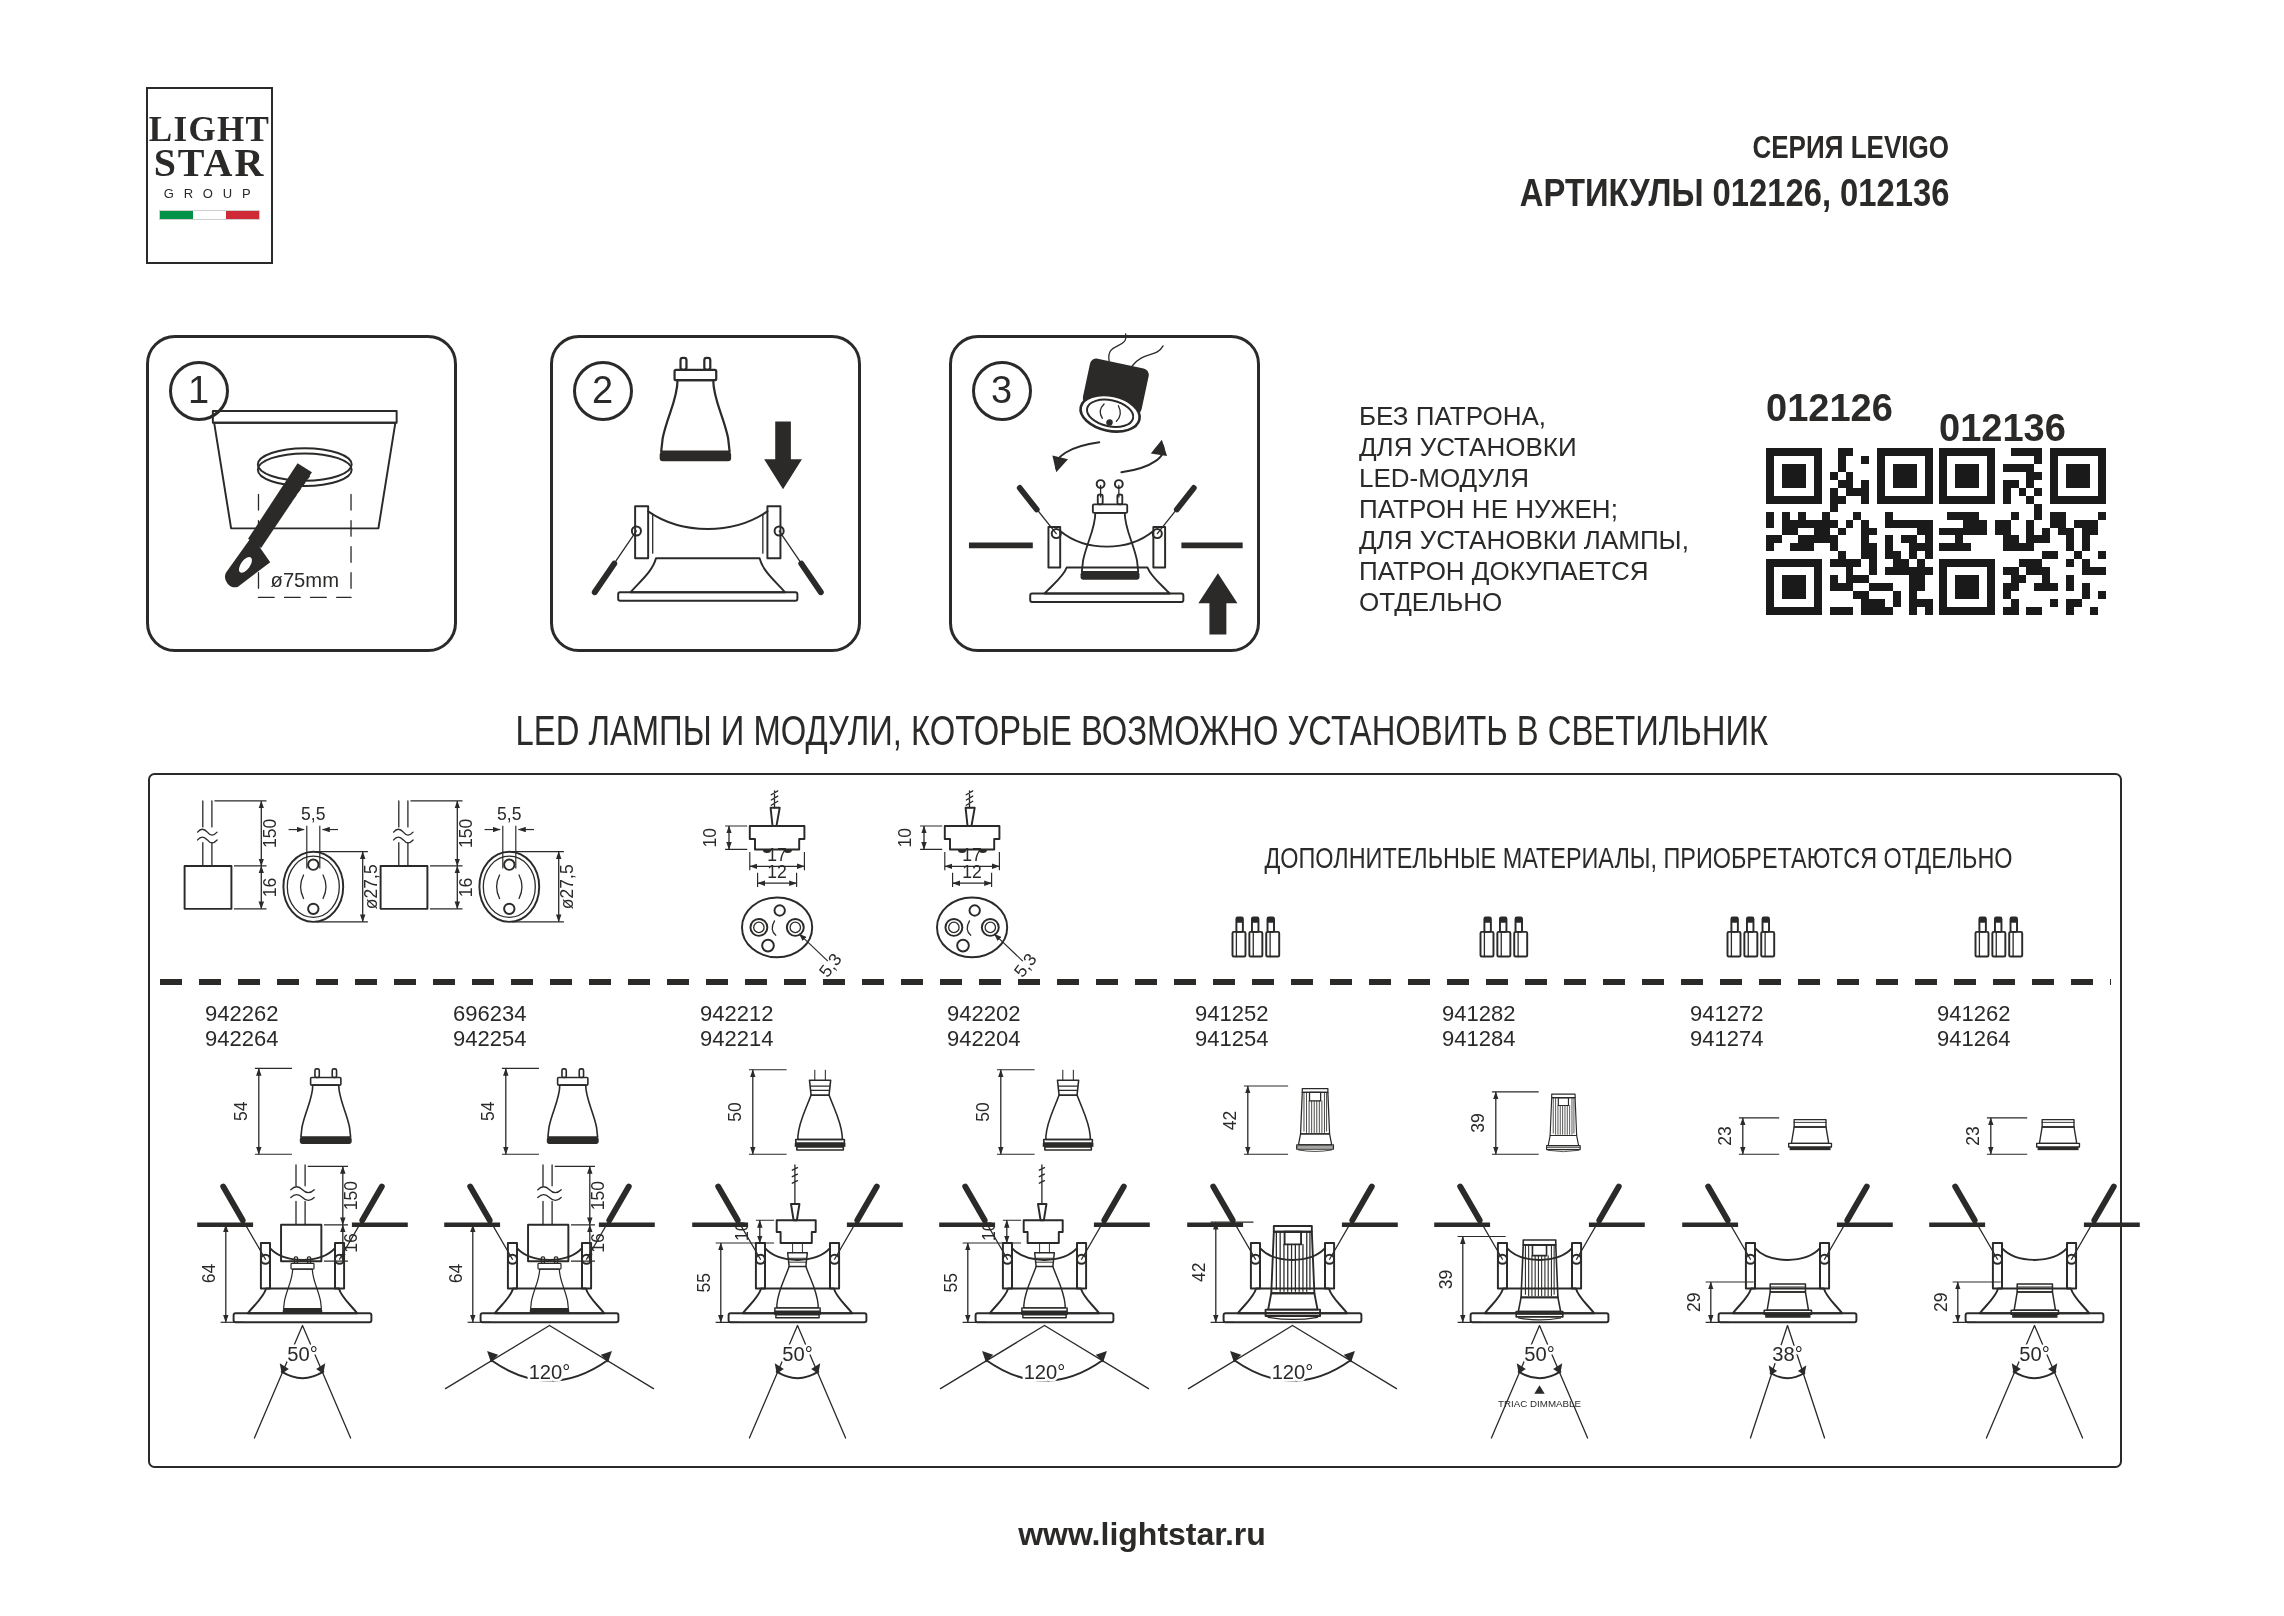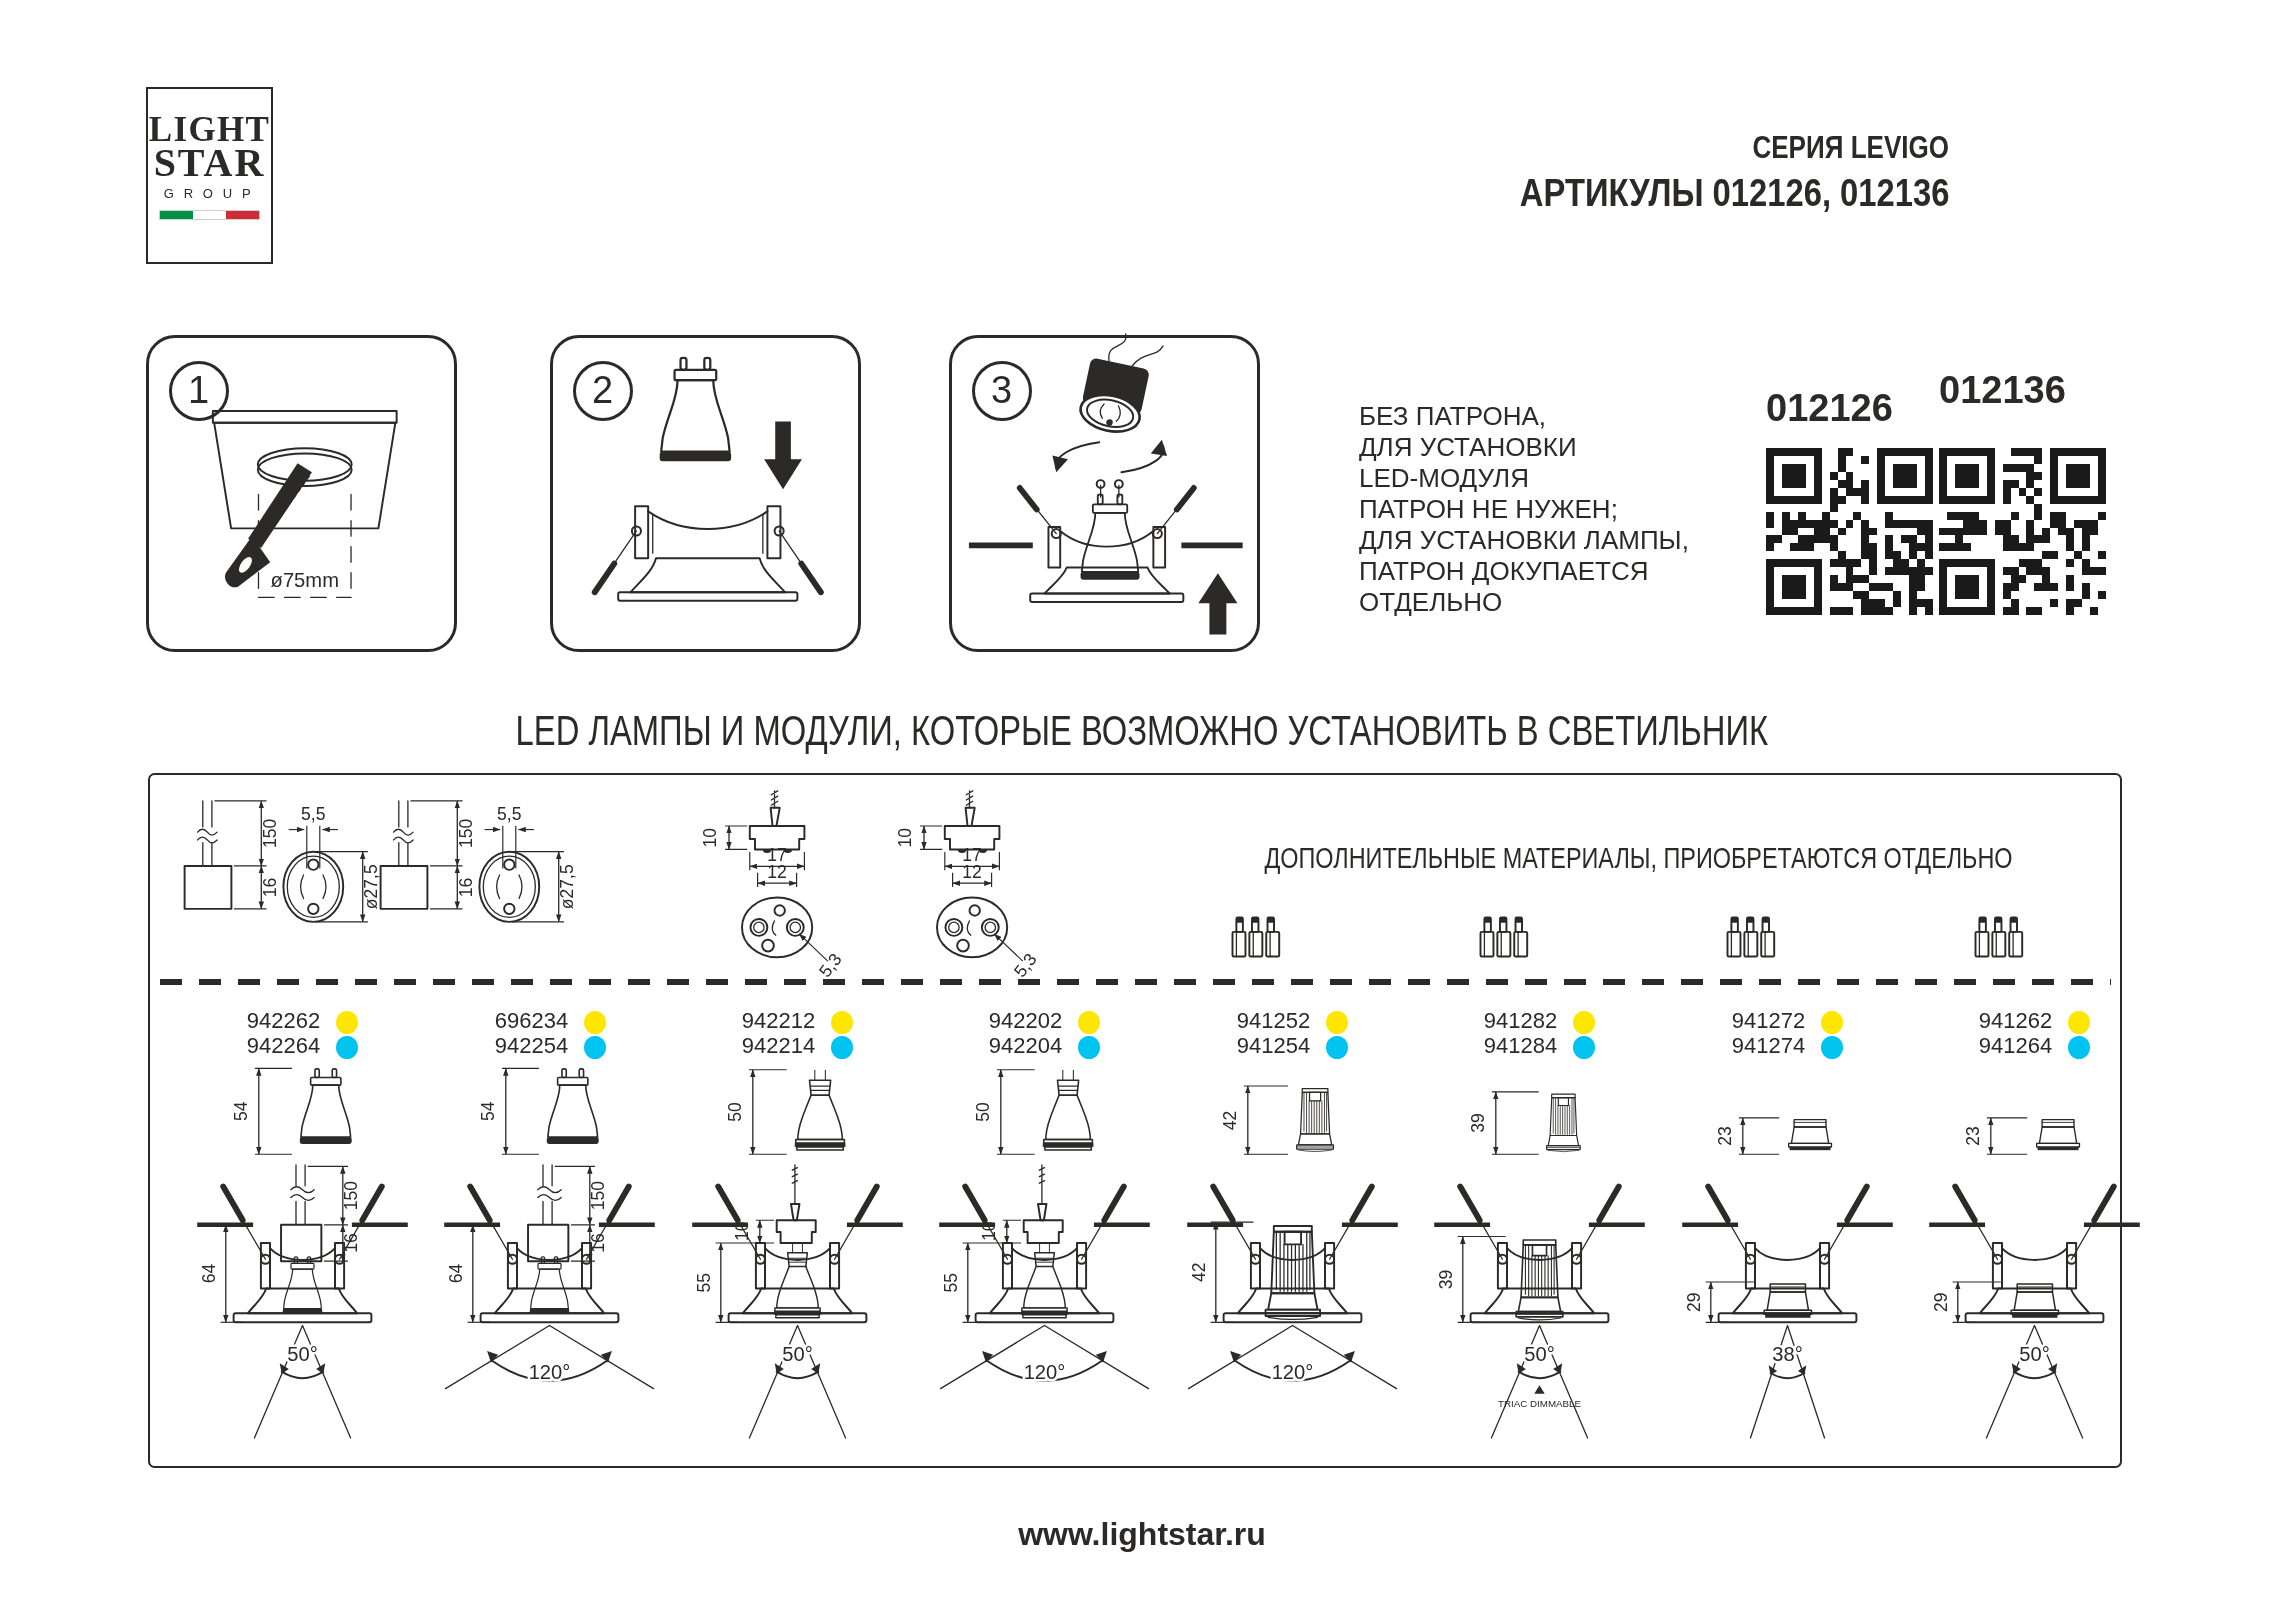--- a/index.html
+++ b/index.html
@@ -32,21 +32,21 @@
   .step-num{width:60px;height:60px;border:3.3px solid #2b2a29;border-radius:50%;box-sizing:border-box;
             font-size:38px;line-height:53px;text-align:center;font-weight:400;}
   .note{font-size:26px;line-height:31px;white-space:nowrap;}
   .qr-label{font-size:38px;font-weight:700;text-align:left;width:167px;}
   .qr-box{width:167px;height:167px;}
   .section-title{width:100%;text-align:center;font-size:42px;font-weight:400;}
   .big-box{border:2.6px solid #2b2a29;border-radius:6.5px;box-sizing:border-box;}
   .dashed{height:5.9px;background:repeating-linear-gradient(90deg,#2b2a29 0 22px,transparent 22px 39px);}
   .materials{font-size:30px;font-weight:400;text-align:center;width:957px;}
   .art-cell{width:195px;text-align:center;}
-  .art-line{display:flex;justify-content:center;align-items:flex-end;gap:16px;height:25px;}
+  .art-line{display:flex;justify-content:center;align-items:flex-start;gap:16px;height:25px;flex-direction:column;}
   .art-code{font-size:22px;}
   .dot{width:22px;height:23.4px;border-radius:50%;}
   .footer{width:100%;text-align:center;font-size:32px;font-weight:700;}
 </style>
 </head>
 <body>
 
 <div class="sheet">
 
   <svg class="abs" width="0" height="0" style="left:0;top:0" aria-hidden="true">
@@ -223,21 +223,21 @@
     <div>БЕЗ ПАТРОНА,</div>
     <div>ДЛЯ УСТАНОВКИ</div>
     <div>LED-МОДУЛЯ</div>
     <div>ПАТРОН НЕ НУЖЕН;</div>
     <div>ДЛЯ УСТАНОВКИ ЛАМПЫ,</div>
     <div>ПАТРОН ДОКУПАЕТСЯ</div>
     <div>ОТДЕЛЬНО</div>
   </div>
 
   <div class="abs qr-label" style="left:1766px;top:387px;">012126</div>
-  <div class="abs qr-label" style="left:1939px;top:369px;">012136</div>
+  <div class="abs qr-label" style="left:1939px;top:407px;">012136</div>
   <div class="abs qr-box" style="left:1766px;top:448px;">
       <svg viewBox="0 0 21 21" width="100%" height="100%" shape-rendering="crispEdges">
         <rect x="9" y="0" width="1" height="1" fill="#1a1a1a"></rect>
         <rect x="10" y="0" width="1" height="1" fill="#1a1a1a"></rect>
         <rect x="9" y="1" width="1" height="1" fill="#1a1a1a"></rect>
         <rect x="12" y="1" width="1" height="1" fill="#1a1a1a"></rect>
         <rect x="9" y="2" width="1" height="1" fill="#1a1a1a"></rect>
         <rect x="8" y="3" width="1" height="1" fill="#1a1a1a"></rect>
         <rect x="10" y="3" width="1" height="1" fill="#1a1a1a"></rect>
         <rect x="9" y="4" width="1" height="1" fill="#1a1a1a"></rect>

